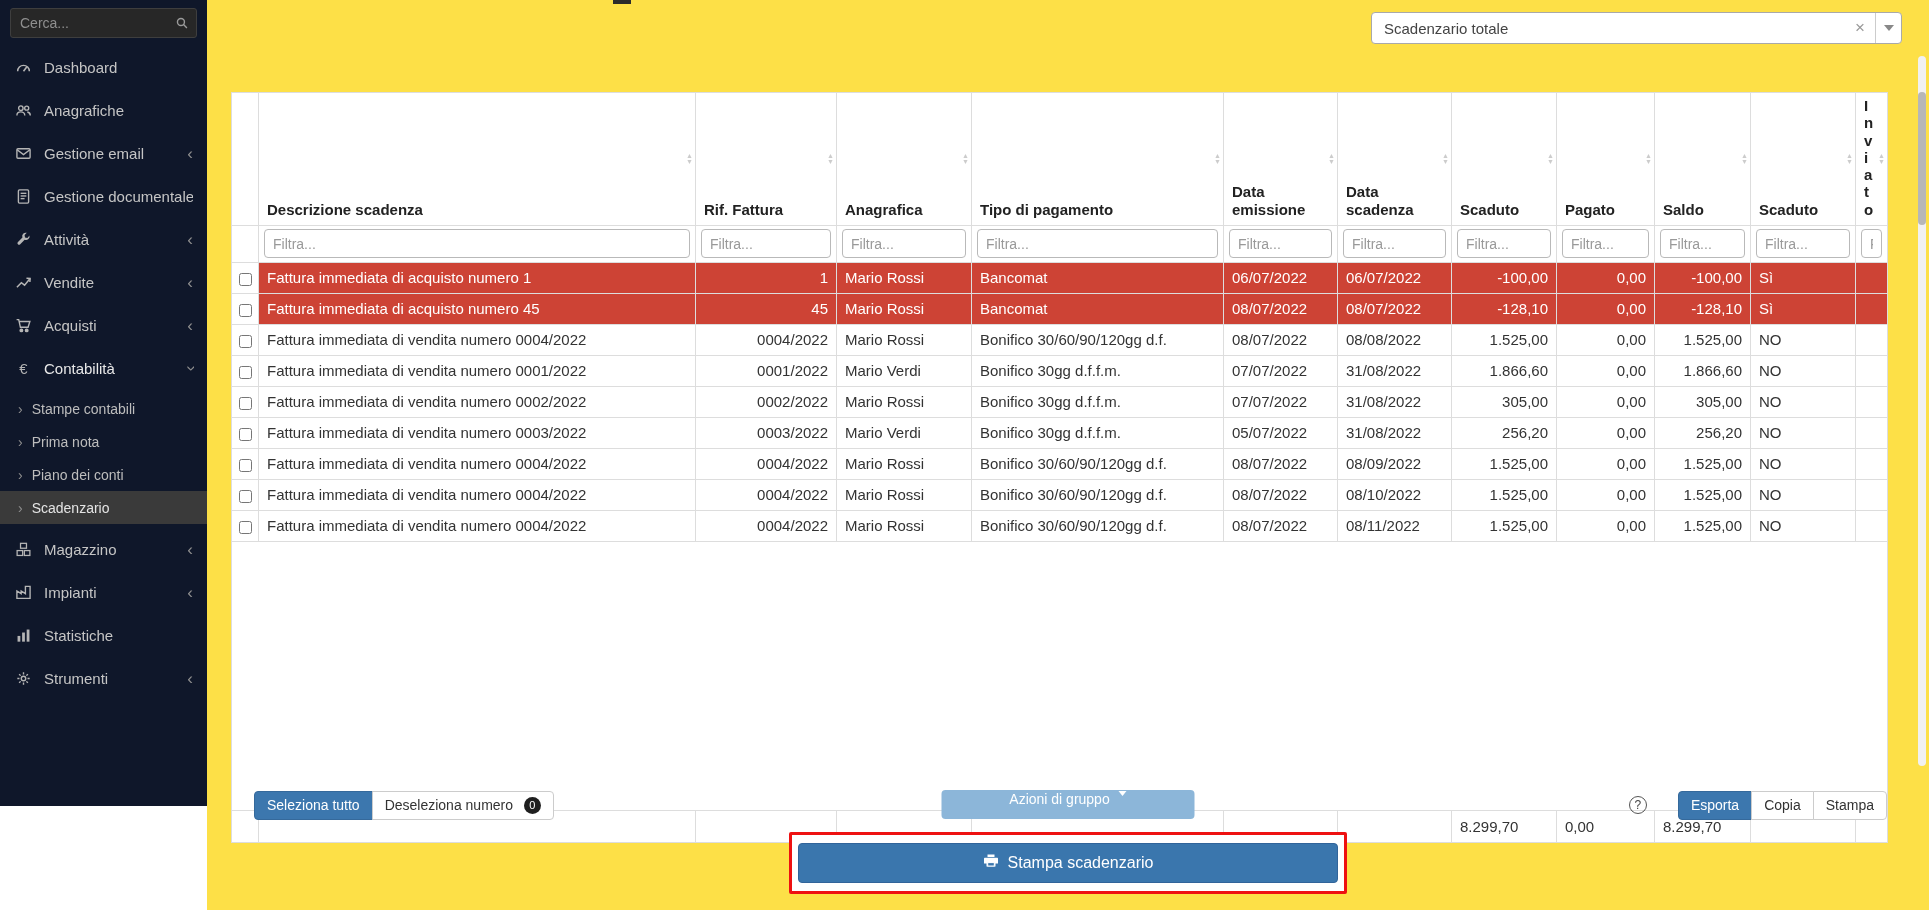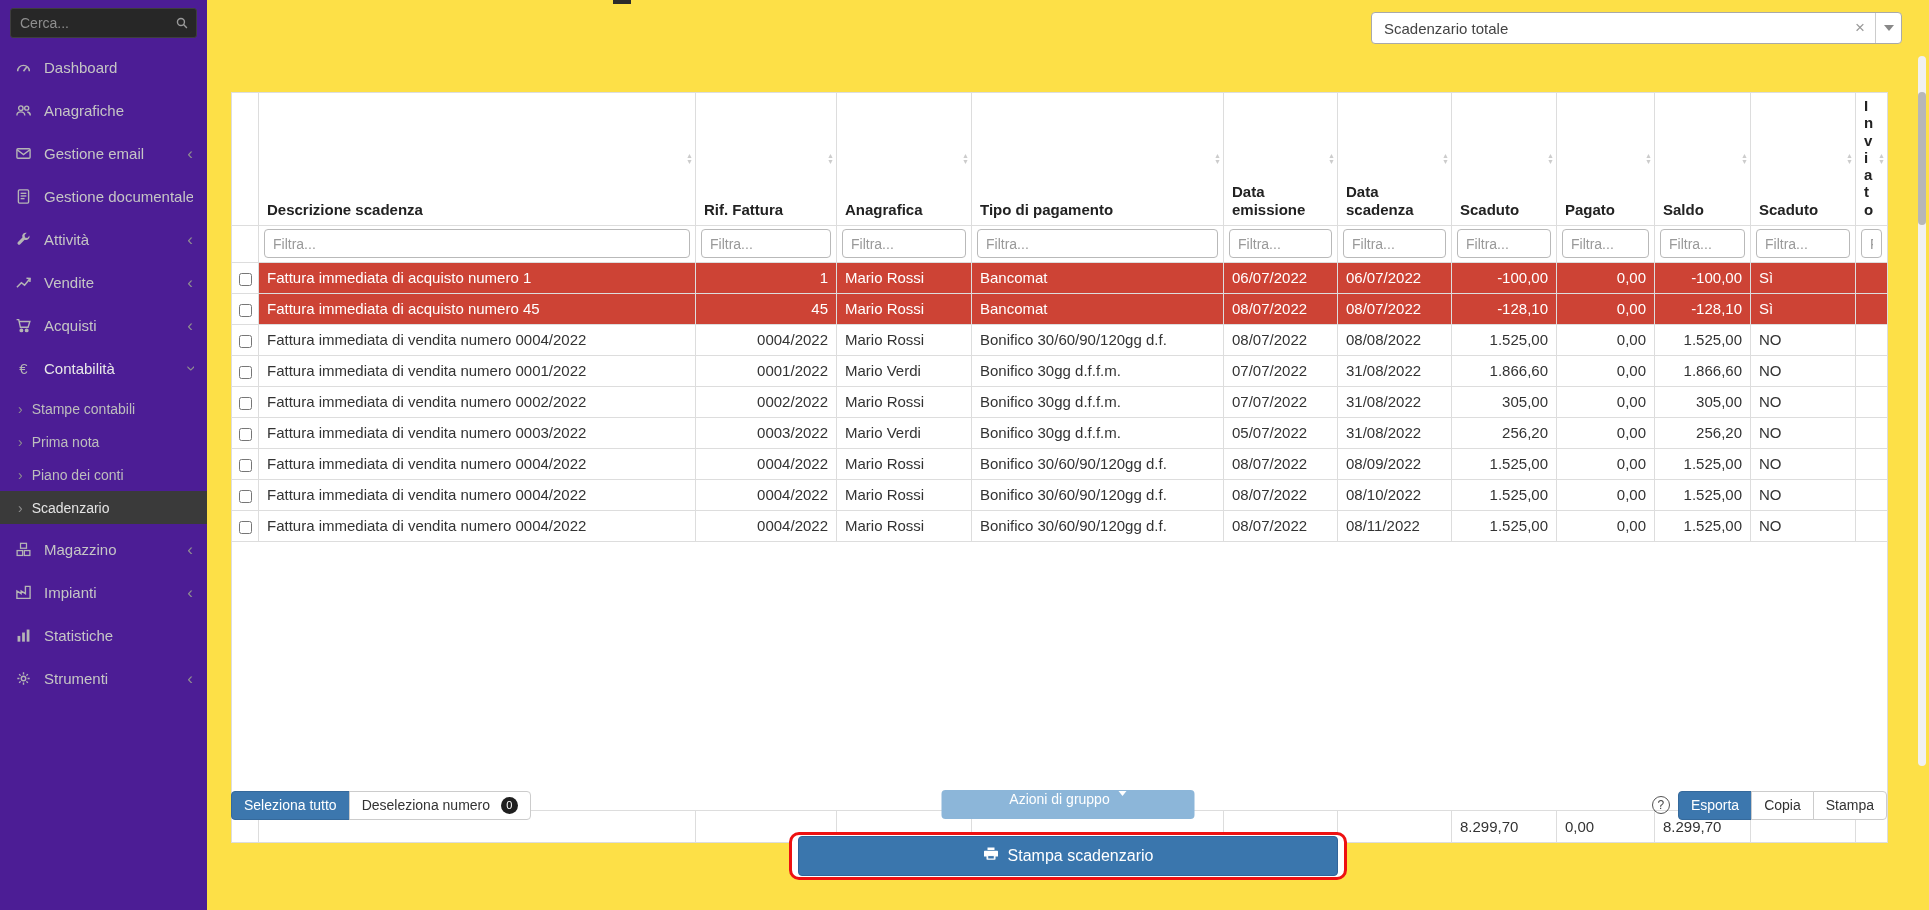--- a/index.html
+++ b/index.html
@@ -6,22 +6,22 @@
   html,body { margin:0; padding:0; }
   body {
     width:1929px; height:910px; overflow:hidden;
     font-family:"Liberation Sans", sans-serif;
     background:#fff; color:#333;
   }
   .app { position:relative; width:1929px; height:910px; }
 
   
   .sidebar {
-    position:absolute; left:0; top:0; width:207px; height:910px;
-    background:#4c1d95; color:#c5c5c5;
+    position:absolute; left:0; top:0; width:207px; height:806px;
+    background:#0f172a; color:#c5c5c5;
   }
   .search-wrap { position:relative; padding:8px 10px 6px 10px; }
   .search-input {
     width:100%; height:30px; background:#272727; border:1px solid #3e3e3e;
     border-radius:3px; color:#bbb; font-size:14px; padding:0 28px 0 9px; outline:none;
   }
   .search-input::placeholder { color:#8f8f8f; }
   .search-icon { position:absolute; right:18px; top:16px; }
   .nav { margin-top:2px; }
   .nav-item {
@@ -87,21 +87,21 @@
 
   
   .info { position:absolute; left:24px; top:792px; font-size:12px; color:#333;margin-left:48px; }
   .controls { position:absolute; left:24px; right:42px; top:790px; height:30px; display:flex; align-items:center; }
   .btn {
     height:29px; line-height:27px; padding:0 12px; font-size:14px;
     border:1px solid #ccc; background:#fff; color:#333; cursor:pointer;
     font-family:"Liberation Sans", sans-serif;
   }
   .btn.primary { background:#3c77ae; border-color:#35699b; color:#fff; }
-  .btn-group { display:inline-flex; }
+  .btn-group { display:inline-flex;padding-left:23px; }
   .btn-group .btn + .btn { margin-left:-1px; }
   .btn-group .btn:first-child { border-radius:4px 0 0 4px; }
   .btn-group .btn:last-child { border-radius:0 4px 4px 0; }
   .count-badge {
     display:inline-block; background:#1f1f1f; color:#fff; border-radius:50%;
     width:17px; height:17px; line-height:17px; font-size:11px; text-align:center;
     margin-left:7px; vertical-align:1px;
   }
   .group-actions {
     position:absolute; left:50%; transform:translateX(-50%); top:790px;
@@ -112,21 +112,21 @@
   }
   .caret-sm { width:0; height:0; border-left:4px solid transparent; border-right:4px solid transparent; border-top:5px solid #fff; }
   .right-controls { margin-left:auto; display:flex; align-items:center; gap:8px; }
   .help-icon {
     width:18px; height:18px; border-radius:50%; border:1px solid #555;
     color:#444; font-size:12px; line-height:16px; text-align:center; cursor:pointer;
   }
 
   .print-annotation {
     position:absolute; left:50%; transform:translateX(-50%); top:832px;
-    border:3px solid #ee1111; border-radius:10px; padding:1px 6px; background:#fff;
+    border:3px solid #ee1111; border-radius:2px; padding:8px 6px; background:#fff;
   }
   .print-btn {
     width:540px; height:40px; background:#3a76ad; border:1px solid #31649a;
     border-radius:4px; color:#fff; font-size:16px; cursor:pointer;
     display:flex; align-items:center; justify-content:center; gap:9px;
     font-family:"Liberation Sans", sans-serif;
   }
 
   
   .page-scrollbar { position:absolute; right:3px; top:56px; width:8px; height:710px; background:#f1f1f1; border-radius:4px; }

